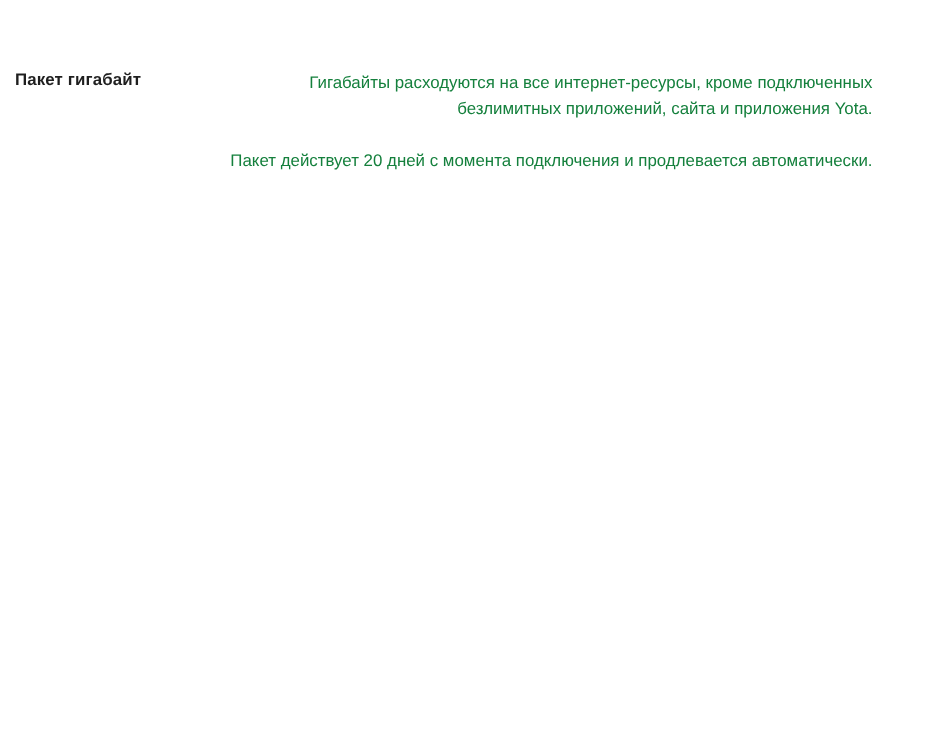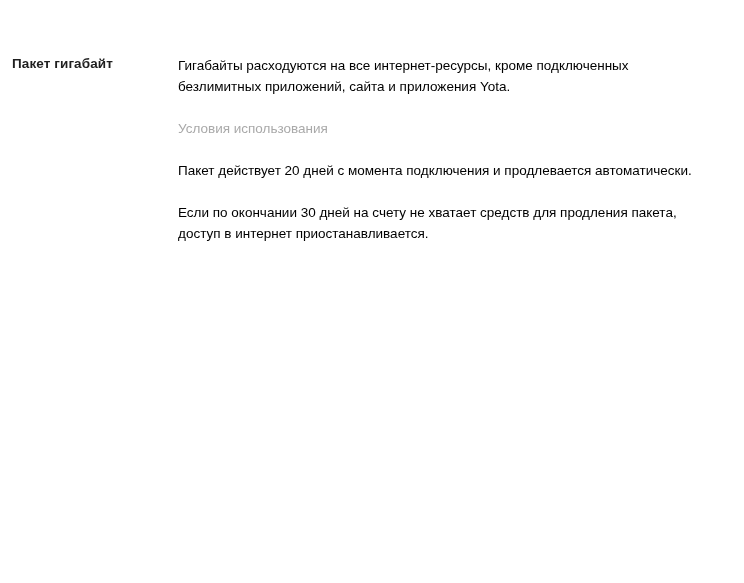--- a/index.html
+++ b/index.html
@@ -39,23 +39,24 @@
     line-height: 1.3;
     letter-spacing: 0.1px;
   }
   .content-col {
     flex: 1 1 auto;
     padding-right: 18px;
   }
   .para {
     font-size: 13.5px;
     line-height: 21px;
-    color: #000000;
+    color: #15803d;
     margin: 0 0 21px 0;
     max-width: 520px;
+    text-align: right;
   }
   .para:last-child {
     margin-bottom: 0;
   }
   .subhead {
     font-size: 13.5px;
     line-height: 21px;
     color: #a9a9a9;
     margin: 0 0 21px 0;
   }
@@ -66,18 +67,16 @@
 </head>
 <body>
 
 <div class="page">
   <div class="layout">
     <div class="term-col">
       <div class="term-title">Пакет гигабайт</div>
     </div>
     <div class="content-col">
       <p class="para spacer-top">Гигабайты расходуются на все интернет-ресурсы, кроме подключенных безлимитных приложений, сайта и приложения Yota.</p>
-      <p class="subhead">Условия использования</p>
       <p class="para">Пакет действует 20 дней с момента подключения и продлевается автоматически.</p>
-      <p class="para">Если по окончании 30 дней на счету не хватает средств для продления пакета, доступ в интернет приостанавливается.</p>
     </div>
   </div>
 </div>
 
 </body></html>

